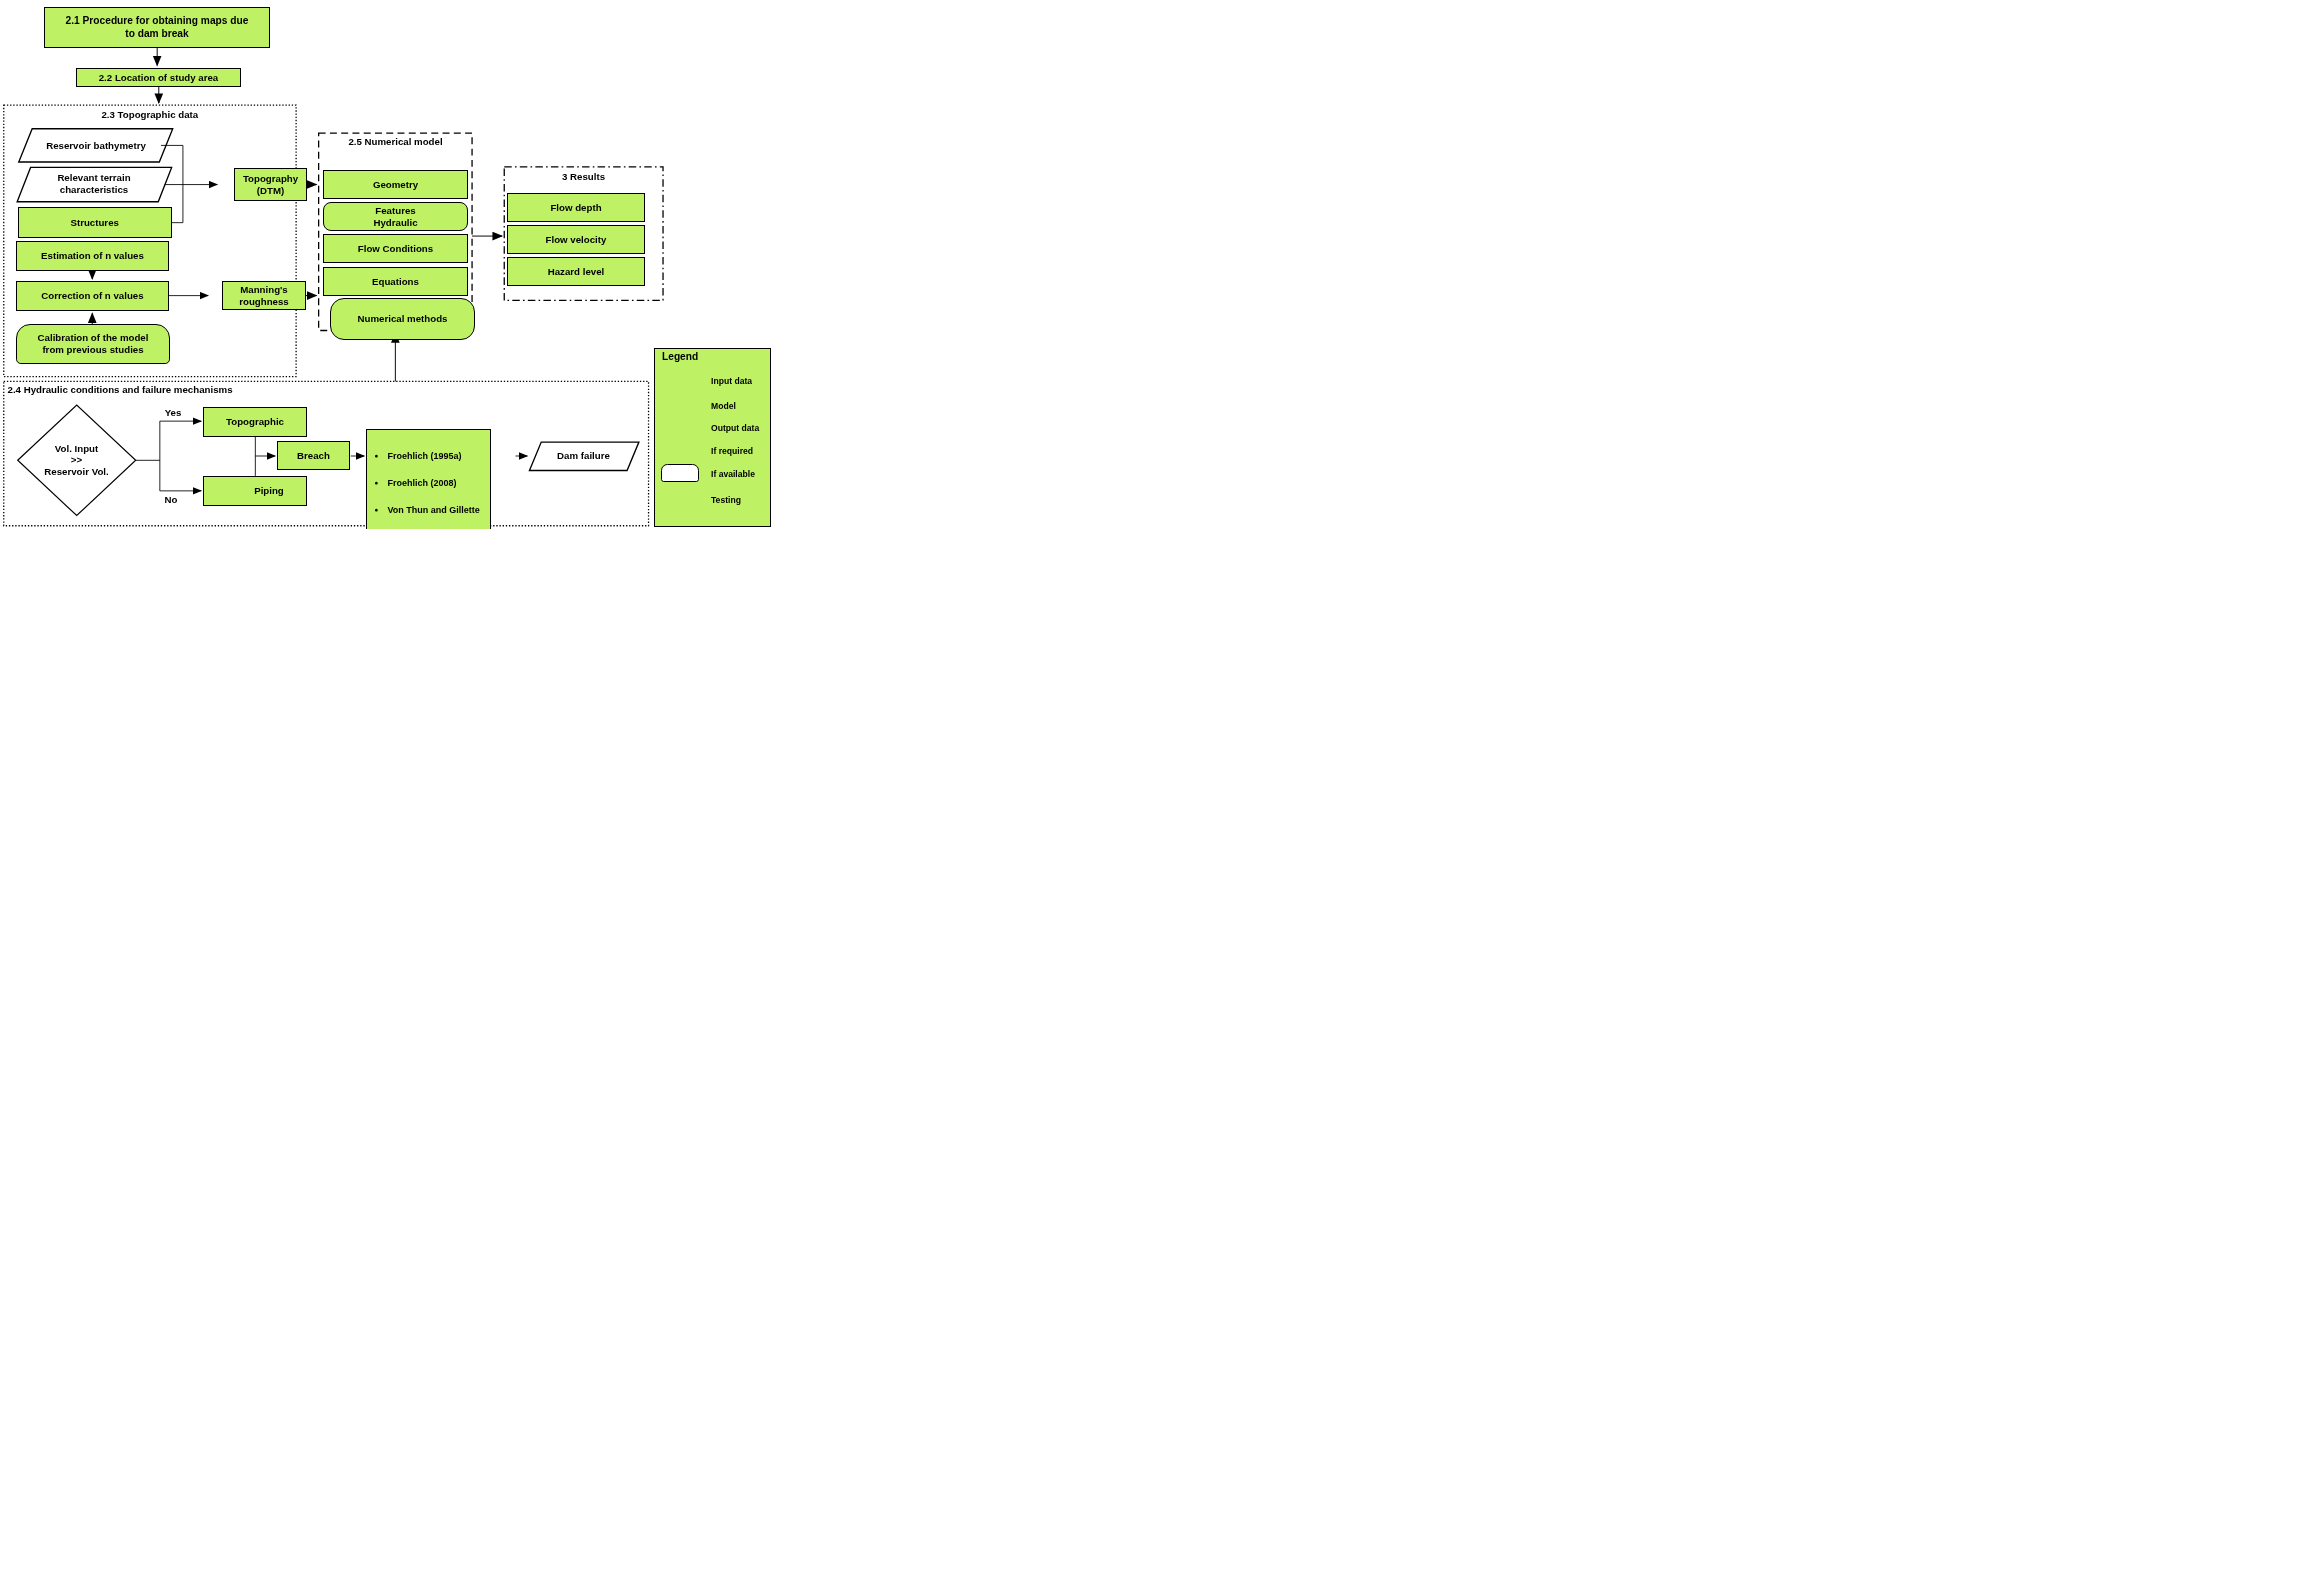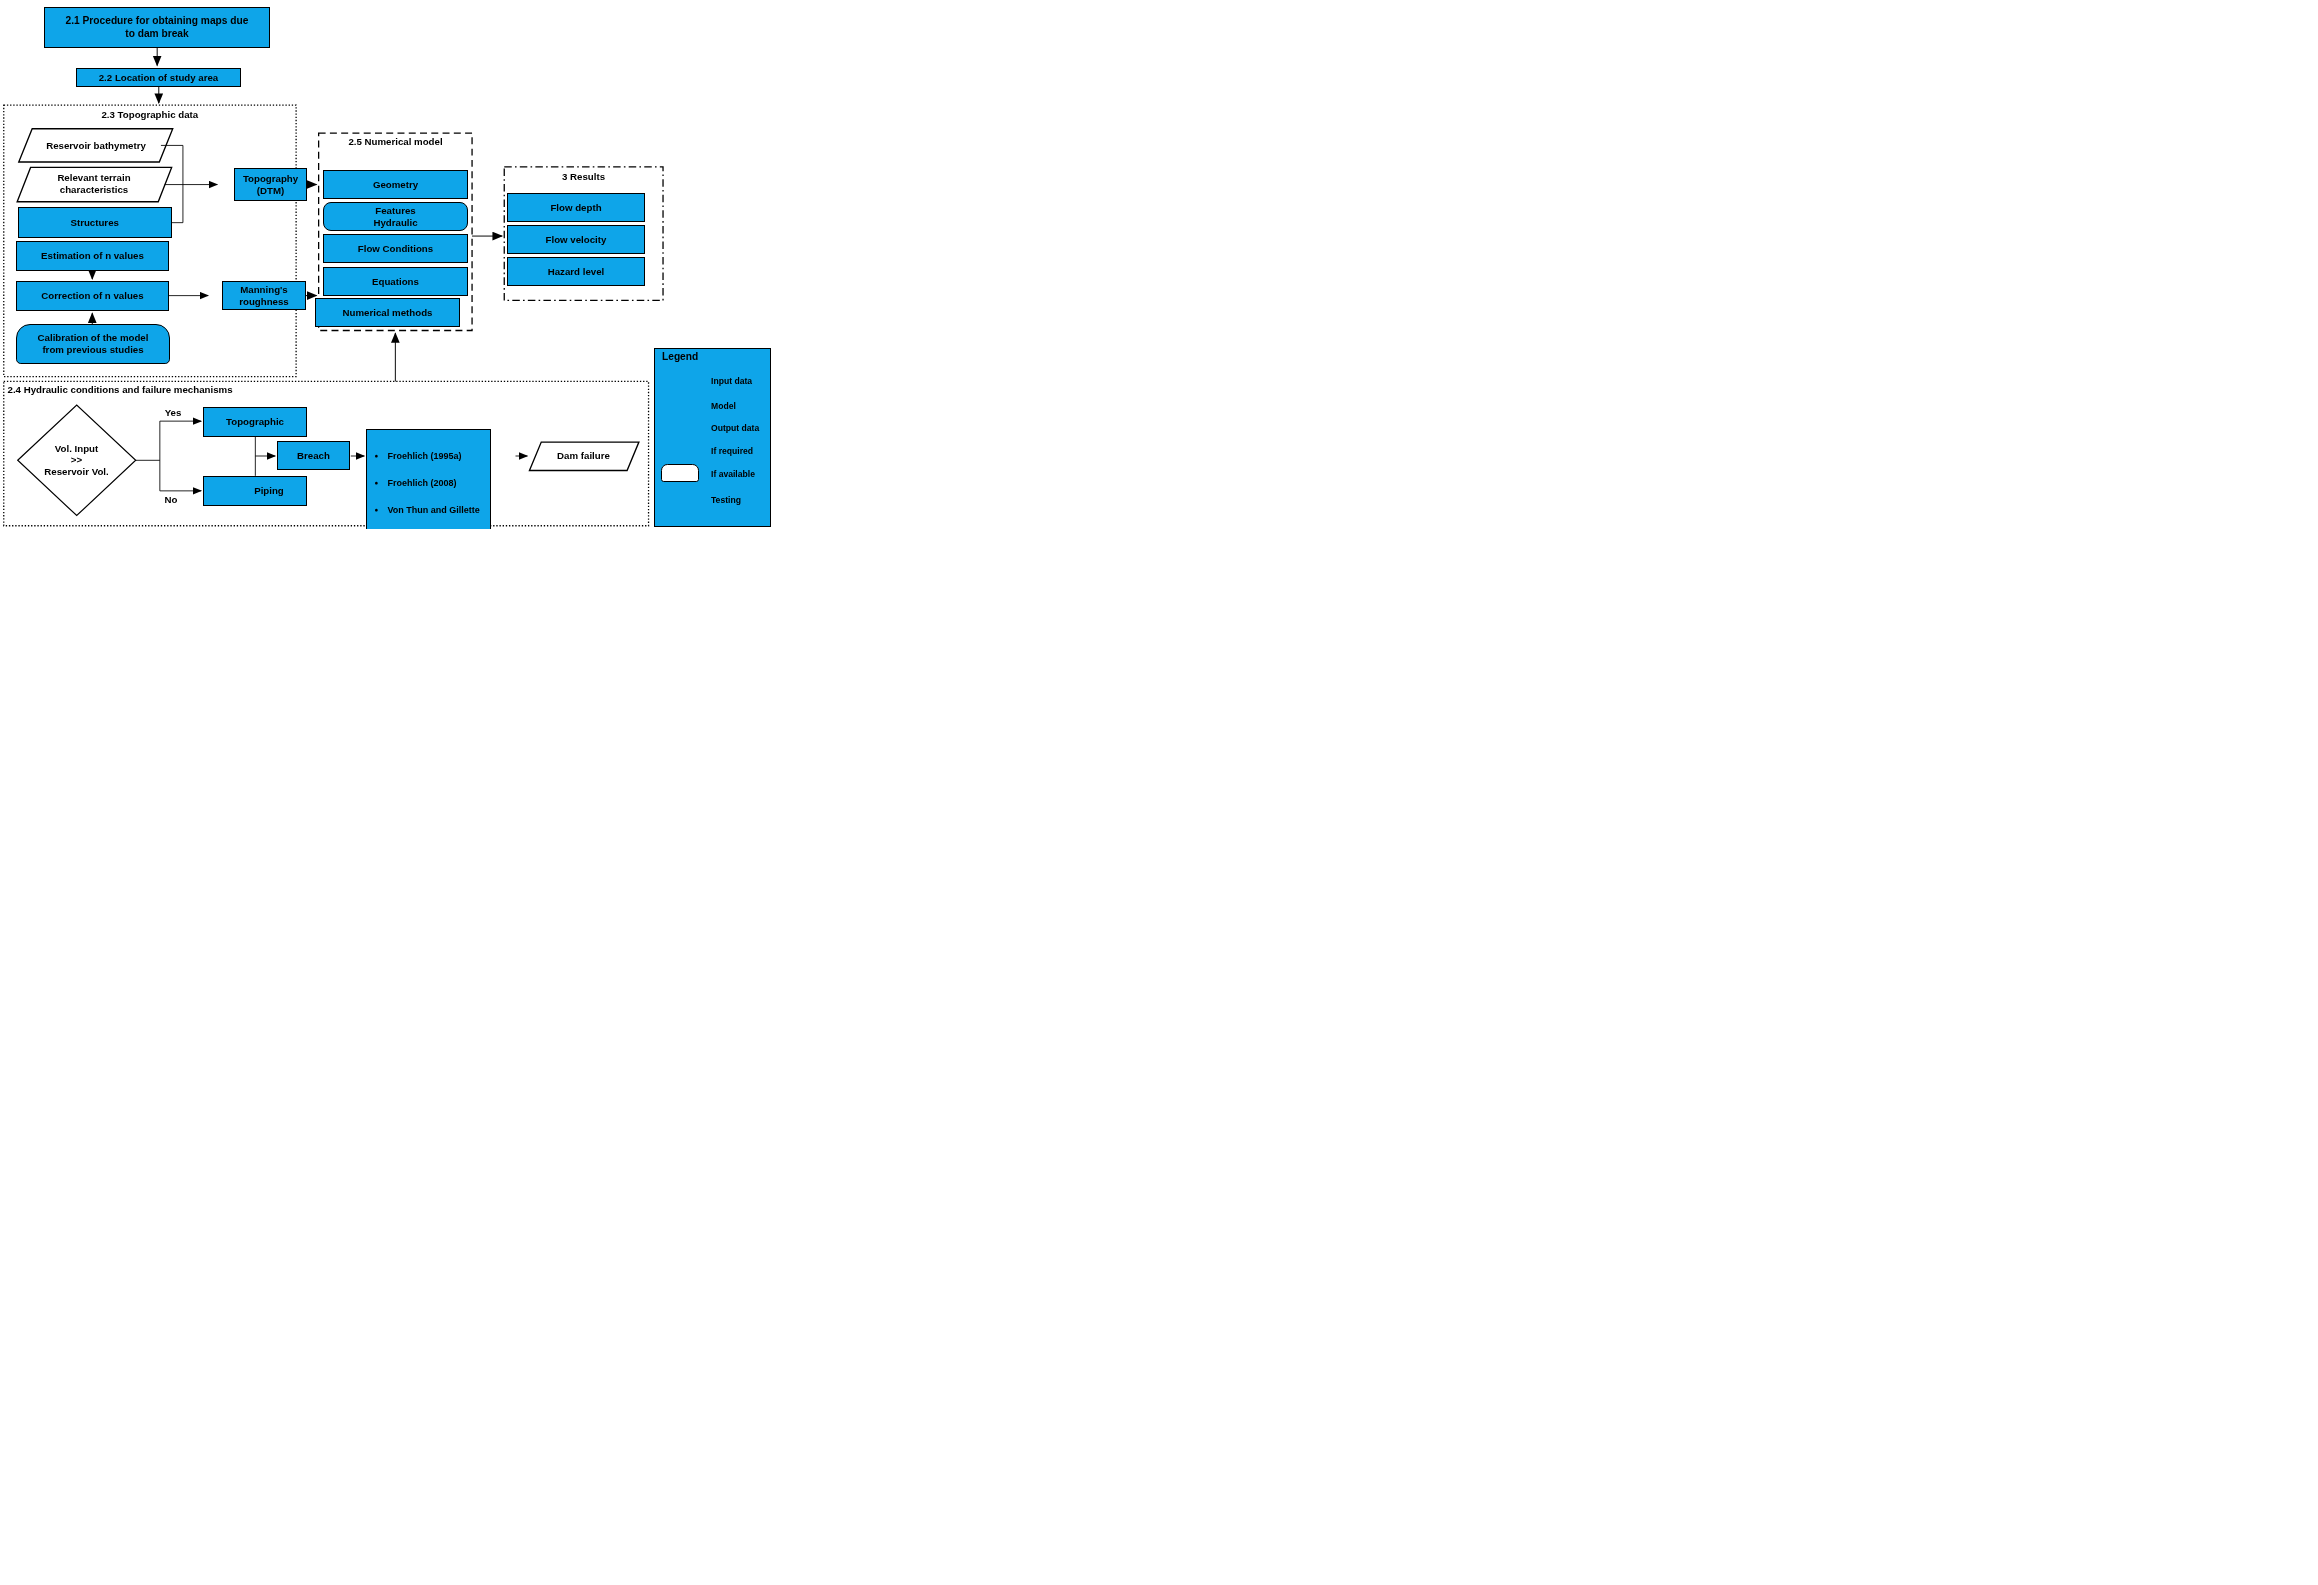--- a/index.html
+++ b/index.html
@@ -3,21 +3,21 @@
 <meta charset="utf-8">
 <style>
   * { box-sizing: border-box; margin: 0; padding: 0; }
   html,body { background:#ffffff; }
   body { font-family: "Liberation Sans", "DejaVu Sans", sans-serif; }
   #canvas { position:relative; width:773px; height:529px; background:#ffffff; color:#000;
             font-weight:bold; overflow:hidden; }
   svg.layer { position:absolute; left:0; top:0; width:773px; height:529px; }
 
   .node { position:absolute; display:flex; align-items:center; justify-content:center;
-          text-align:center; border:1.6px solid #000; background:#0ea5e9; white-space:pre-line;
+          text-align:center; border:1.6px solid #000; background:#bef264; white-space:pre-line;
           font-size:9.7px; line-height:1.2; font-weight:bold; }
   .thin  { border-width:1.1px; }
   .label { position:absolute; display:flex; align-items:center; justify-content:center;
            text-align:center; border:none; background:transparent; white-space:pre-line;
            font-size:9.7px; line-height:1.2; font-weight:bold; }
   .title { position:absolute; font-size:9.7px; font-weight:bold; white-space:pre-line; }
 
   
   #b21  { left:44px;  top:7px;  width:226px; height:41px; font-size:10.2px; }
   #b22  { left:76px; top:68px; width:165px; height:19.3px; }
@@ -32,21 +32,21 @@
   #bcal { left:16px;  top:324px; width:154px; height:40px; border-radius:14px 14px 4.8px 4.8px; }
   #btopo{ left:234px; top:168px; width:73px; height:33px; }
   #bman { left:222px; top:281px; width:84px; height:29px; }
 
   
   #t25 { left:319px; top:136px; width:153px; text-align:center; }
   #mg  { left:323px; top:170px; width:145px; height:29px; }
   #mf  { left:323px; top:202px; width:145px; height:29px;border-radius:8px; }
   #mfc { left:323px; top:234px; width:145px; height:29px; }
   #me  { left:323px; top:267px; width:145px; height:29px; }
-  #mnm { left:315px; top:298px; width:145px; height:29px; }
+  #mnm { left:330px; top:298px; width:145px; height:42px;border-radius:14px; }
 
   
   #t3 { left:504px; top:171px; width:159px; text-align:center; }
   #rd { left:507px; top:193px; width:138px; height:29px; }
   #rv { left:507px; top:225px; width:138px; height:29px; }
   #rh { left:507px; top:257px; width:138px; height:29px; }
 
   
   #t24   { left:7.5px;  top:384px; }
   #dmdl  { left:28px;  top:428px; width:97px; height:64px; }

